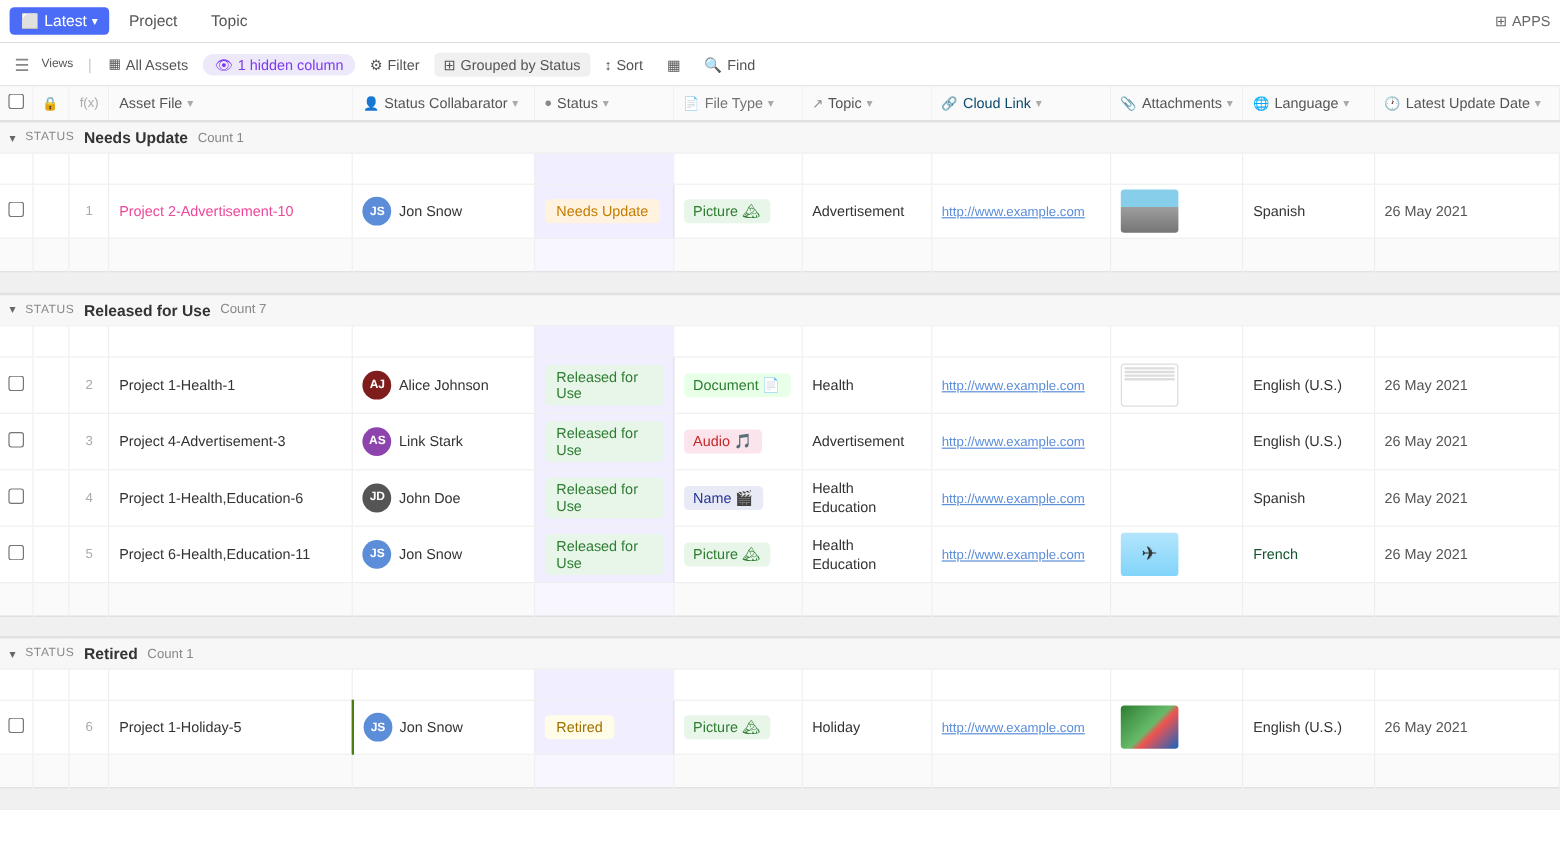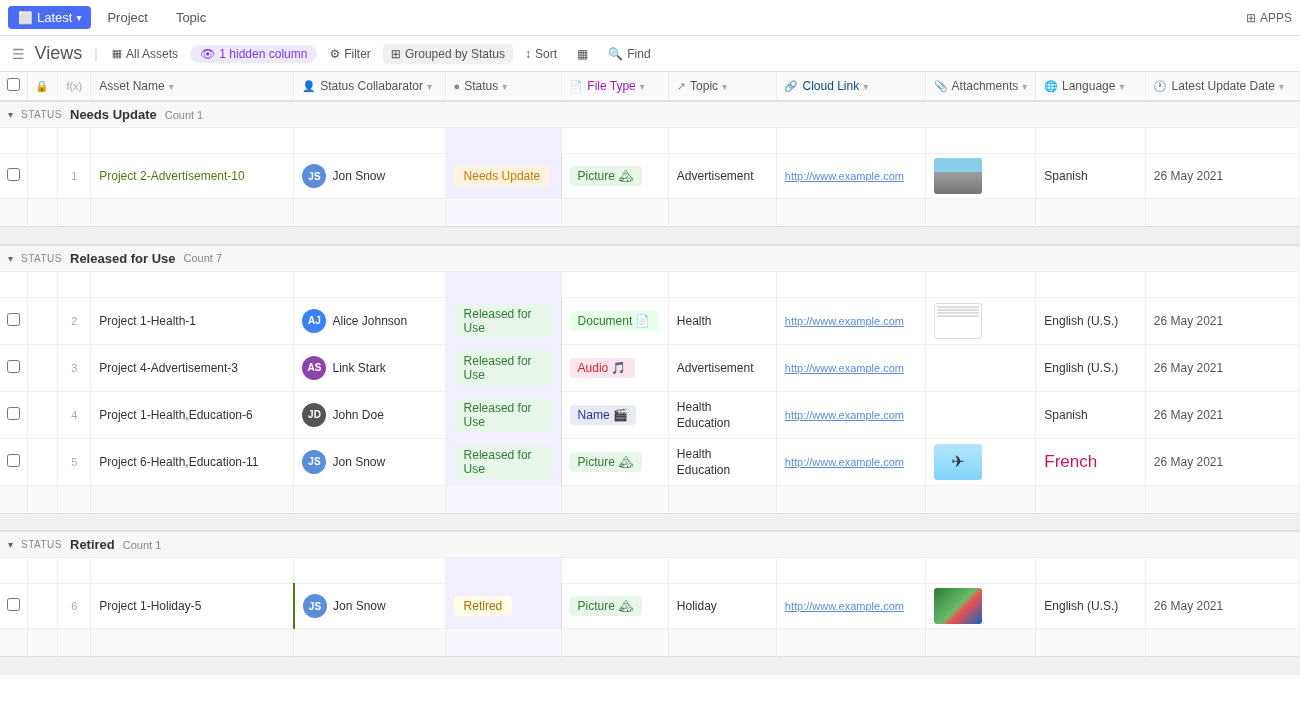--- a/index.html
+++ b/index.html
@@ -28,21 +28,21 @@
     <span>Topic</span>
   </div>
   <div style="margin-left:auto;display:flex;align-items:center;gap:4px;font-size:12px;color:#666;cursor:pointer;">
     <span>⊞</span>
     <span>APPS</span>
   </div>
 </div>
 
 <div style="display:flex;align-items:center;height:36px;border-bottom:1px solid #e0e0e0;padding:0 12px;gap:4px;background:#fff;">
   <span style="color:#888;font-size:14px;">☰</span>
-  <span style="font-size:18px;color:#555;cursor:pointer;padding:2px 6px;">Views</span>
+  <span style="font-size:10px;color:#555;cursor:pointer;padding:2px 6px;">Views</span>
   <span style="color:#ccc;margin:0 2px;">|</span>
   <div style="display:flex;align-items:center;gap:4px;padding:3px 8px;border-radius:4px;cursor:pointer;font-size:12px;color:#555;">
     <span style="font-size:11px;">▦</span>
     <span>All Assets</span>
   </div>
   <div style="background:#ede8fa;color:#7c3aed;border-radius:12px;padding:2px 10px;font-size:12px;display:flex;align-items:center;gap:4px;cursor:pointer;">
     <span>👁</span>
     <span>1 hidden column</span>
   </div>
   <div style="display:flex;align-items:center;gap:4px;padding:3px 8px;border-radius:4px;cursor:pointer;font-size:12px;color:#555;">
@@ -72,42 +72,42 @@
     <tr>
       <th style="width:32px;text-align:center;padding:6px 4px;background:#fafafa;border-right:1px solid #efefef;border-bottom:1px solid #ddd;">
         <input type="checkbox" style="">
       </th>
       <th style="width:24px;background:#fafafa;border-right:1px solid #efefef;border-bottom:1px solid #ddd;">
         <span style="font-size:11px;color:#aaa;">🔒</span>
       </th>
       <th style="width:24px;background:#fafafa;border-right:1px solid #efefef;border-bottom:1px solid #ddd;font-size:11px;color:#aaa;">f(x)</th>
       <th style="width:280px;background:#fafafa;border-right:1px solid #efefef;border-bottom:1px solid #ddd;padding:6px 8px;cursor:pointer;">
         <div style="display:flex;align-items:center;gap:4px;">
-          <span style="font-size:12px;font-weight:500;color:#555;">Asset Name</span>
+          <span style="font-size:12px;font-weight:500;color:#555;">Asset File</span>
           <span style="color:#aaa;font-size:10px;">▾</span>
         </div>
       </th>
       <th style="width:155px;background:#fafafa;border-right:1px solid #efefef;border-bottom:1px solid #ddd;padding:6px 8px;cursor:pointer;">
         <div style="display:flex;align-items:center;gap:4px;">
           <span style="font-size:11px;color:#888;">👤</span>
           <span style="font-size:12px;font-weight:500;color:#555;">Status Collabarator</span>
           <span style="color:#aaa;font-size:10px;">▾</span>
         </div>
       </th>
       <th style="width:140px;background:#fafafa;border-right:1px solid #efefef;border-bottom:1px solid #ddd;padding:6px 8px;cursor:pointer;">
         <div style="display:flex;align-items:center;gap:4px;">
           <span style="font-size:11px;color:#888;">●</span>
           <span style="font-size:12px;font-weight:500;color:#555;">Status</span>
           <span style="color:#aaa;font-size:10px;">▾</span>
         </div>
       </th>
       <th style="width:120px;background:#fafafa;border-right:1px solid #efefef;border-bottom:1px solid #ddd;padding:6px 8px;cursor:pointer;">
         <div style="display:flex;align-items:center;gap:4px;">
           <span style="font-size:11px;color:#888;">📄</span>
-          <span style="font-size:12px;font-weight:500;color:#a21caf;">File Type</span>
+          <span style="font-size:12px;font-weight:500;color:#737373;">File Type</span>
           <span style="color:#aaa;font-size:10px;">▾</span>
         </div>
       </th>
       <th style="width:120px;background:#fafafa;border-right:1px solid #efefef;border-bottom:1px solid #ddd;padding:6px 8px;cursor:pointer;">
         <div style="display:flex;align-items:center;gap:4px;">
           <span style="font-size:11px;color:#888;">↗</span>
           <span style="font-size:12px;font-weight:500;color:#555;">Topic</span>
           <span style="color:#aaa;font-size:10px;">▾</span>
         </div>
       </th>
@@ -165,21 +165,21 @@
     <td style="border-right:1px solid #efefef;"></td>
     <td style="border-right:1px solid #efefef;"></td>
     <td style="border-right:1px solid #efefef;"></td>
   </tr>
         <tr style="border-bottom:1px solid #efefef;">
       <td style="text-align:center;width:32px;border-right:1px solid #efefef;padding:4px;">
         <input type="checkbox" style="">
       </td>
       <td style="width:24px;border-right:1px solid #efefef;"></td>
       <td style="width:24px;text-align:center;color:#aaa;font-size:11px;border-right:1px solid #efefef;padding:4px 2px;">1</td>
-      <td style="width:280px;font-size:12px;color:#4d7c0f;border-right:1px solid #efefef;padding:6px 8px;">Project 2-Advertisement-10</td>
+      <td style="width:280px;font-size:12px;color:#ec4899;border-right:1px solid #efefef;padding:6px 8px;">Project 2-Advertisement-10</td>
       <td style="width:155px;border-right:1px solid #efefef;padding:6px 8px;">
         <div style="display:flex;align-items:center;gap:6px;">
           <div style="width:24px;height:24px;border-radius:50%;background:#5b8dd9;display:inline-flex;align-items:center;justify-content:center;font-size:10px;font-weight:600;color:#fff;flex-shrink:0;">JS</div>
           <span style="font-size:12px;color:#333;">Jon Snow</span>
         </div>
       </td>
       <td style="width:140px;background:#f0eeff;border-right:1px solid #ddd;padding:6px 8px;">
         <span style="display:inline-block;padding:3px 10px;border-radius:4px;font-size:12px;font-weight:500;background:#fff3e0;color:#c47c00;">Needs Update</span>
       </td>
       <td style="width:120px;border-right:1px solid #efefef;padding:6px 8px;">
@@ -242,21 +242,21 @@
   </tr>
         <tr style="border-bottom:1px solid #efefef;">
       <td style="text-align:center;width:32px;border-right:1px solid #efefef;padding:4px;">
         <input type="checkbox" style="">
       </td>
       <td style="width:24px;border-right:1px solid #efefef;"></td>
       <td style="width:24px;text-align:center;color:#aaa;font-size:11px;border-right:1px solid #efefef;padding:4px 2px;">2</td>
       <td style="width:280px;font-size:12px;color:#333;border-right:1px solid #efefef;padding:6px 8px;">Project 1-Health-1</td>
       <td style="width:155px;border-right:1px solid #efefef;padding:6px 8px;">
         <div style="display:flex;align-items:center;gap:6px;">
-          <div style="width:24px;height:24px;border-radius:50%;background:#3b82f6;display:inline-flex;align-items:center;justify-content:center;font-size:10px;font-weight:600;color:#fff;flex-shrink:0;">AJ</div>
+          <div style="width:24px;height:24px;border-radius:50%;background:#7f1d1d;display:inline-flex;align-items:center;justify-content:center;font-size:10px;font-weight:600;color:#fff;flex-shrink:0;">AJ</div>
           <span style="font-size:12px;color:#333;">Alice Johnson</span>
         </div>
       </td>
       <td style="width:140px;background:#f0eeff;border-right:1px solid #ddd;padding:6px 8px;">
         <span style="display:inline-block;padding:3px 10px;border-radius:4px;font-size:12px;font-weight:500;background:#e8f5e9;color:#2e7d32;">Released for Use</span>
       </td>
       <td style="width:120px;border-right:1px solid #efefef;padding:6px 8px;">
         <span style="display:inline-block;padding:3px 8px;border-radius:4px;font-size:12px;background:#e8ffe8;color:#2e7d32;">Document 📄</span>
       </td>
       <td style="width:120px;border-right:1px solid #efefef;padding:6px 8px;"><span style="font-size:12px;color:#333;">Health</span></td>
@@ -374,21 +374,21 @@
           </td>
       <td style="width:160px;border-right:1px solid #efefef;padding:6px 8px;">
         <span style="color:#5b8dd9;font-size:11px;text-decoration:underline;cursor:pointer;">http://www.example.com</span>
       </td>
       <td style="width:100px;border-right:1px solid #efefef;padding:4px 8px;">
             <div style="width:48px;height:36px;border-radius:3px;overflow:hidden;flex-shrink:0;display:flex;align-items:center;justify-content:center;background:linear-gradient(180deg,#b3e5fc 0%,#81d4fa 100%);">
               <span style="font-size:16px;">✈</span>
             </div>
           </td>
       <td style="width:120px;border-right:1px solid #efefef;padding:6px 8px;">
-        <span style="font-size:17px;color:#be185d;">French</span>
+        <span style="font-size:12px;color:#14532d;">French</span>
       </td>
       <td style="width:160px;border-right:1px solid #efefef;padding:6px 8px;">
         <span style="font-size:12px;color:#555;">26 May 2021</span>
       </td>
     </tr>
         <tr style="height:28px;background:#fafafa;">
     <td style="border-right:1px solid #efefef;"></td>
     <td style="border-right:1px solid #efefef;"></td>
     <td style="border-right:1px solid #efefef;"></td>
     <td style="border-right:1px solid #efefef;"></td>

